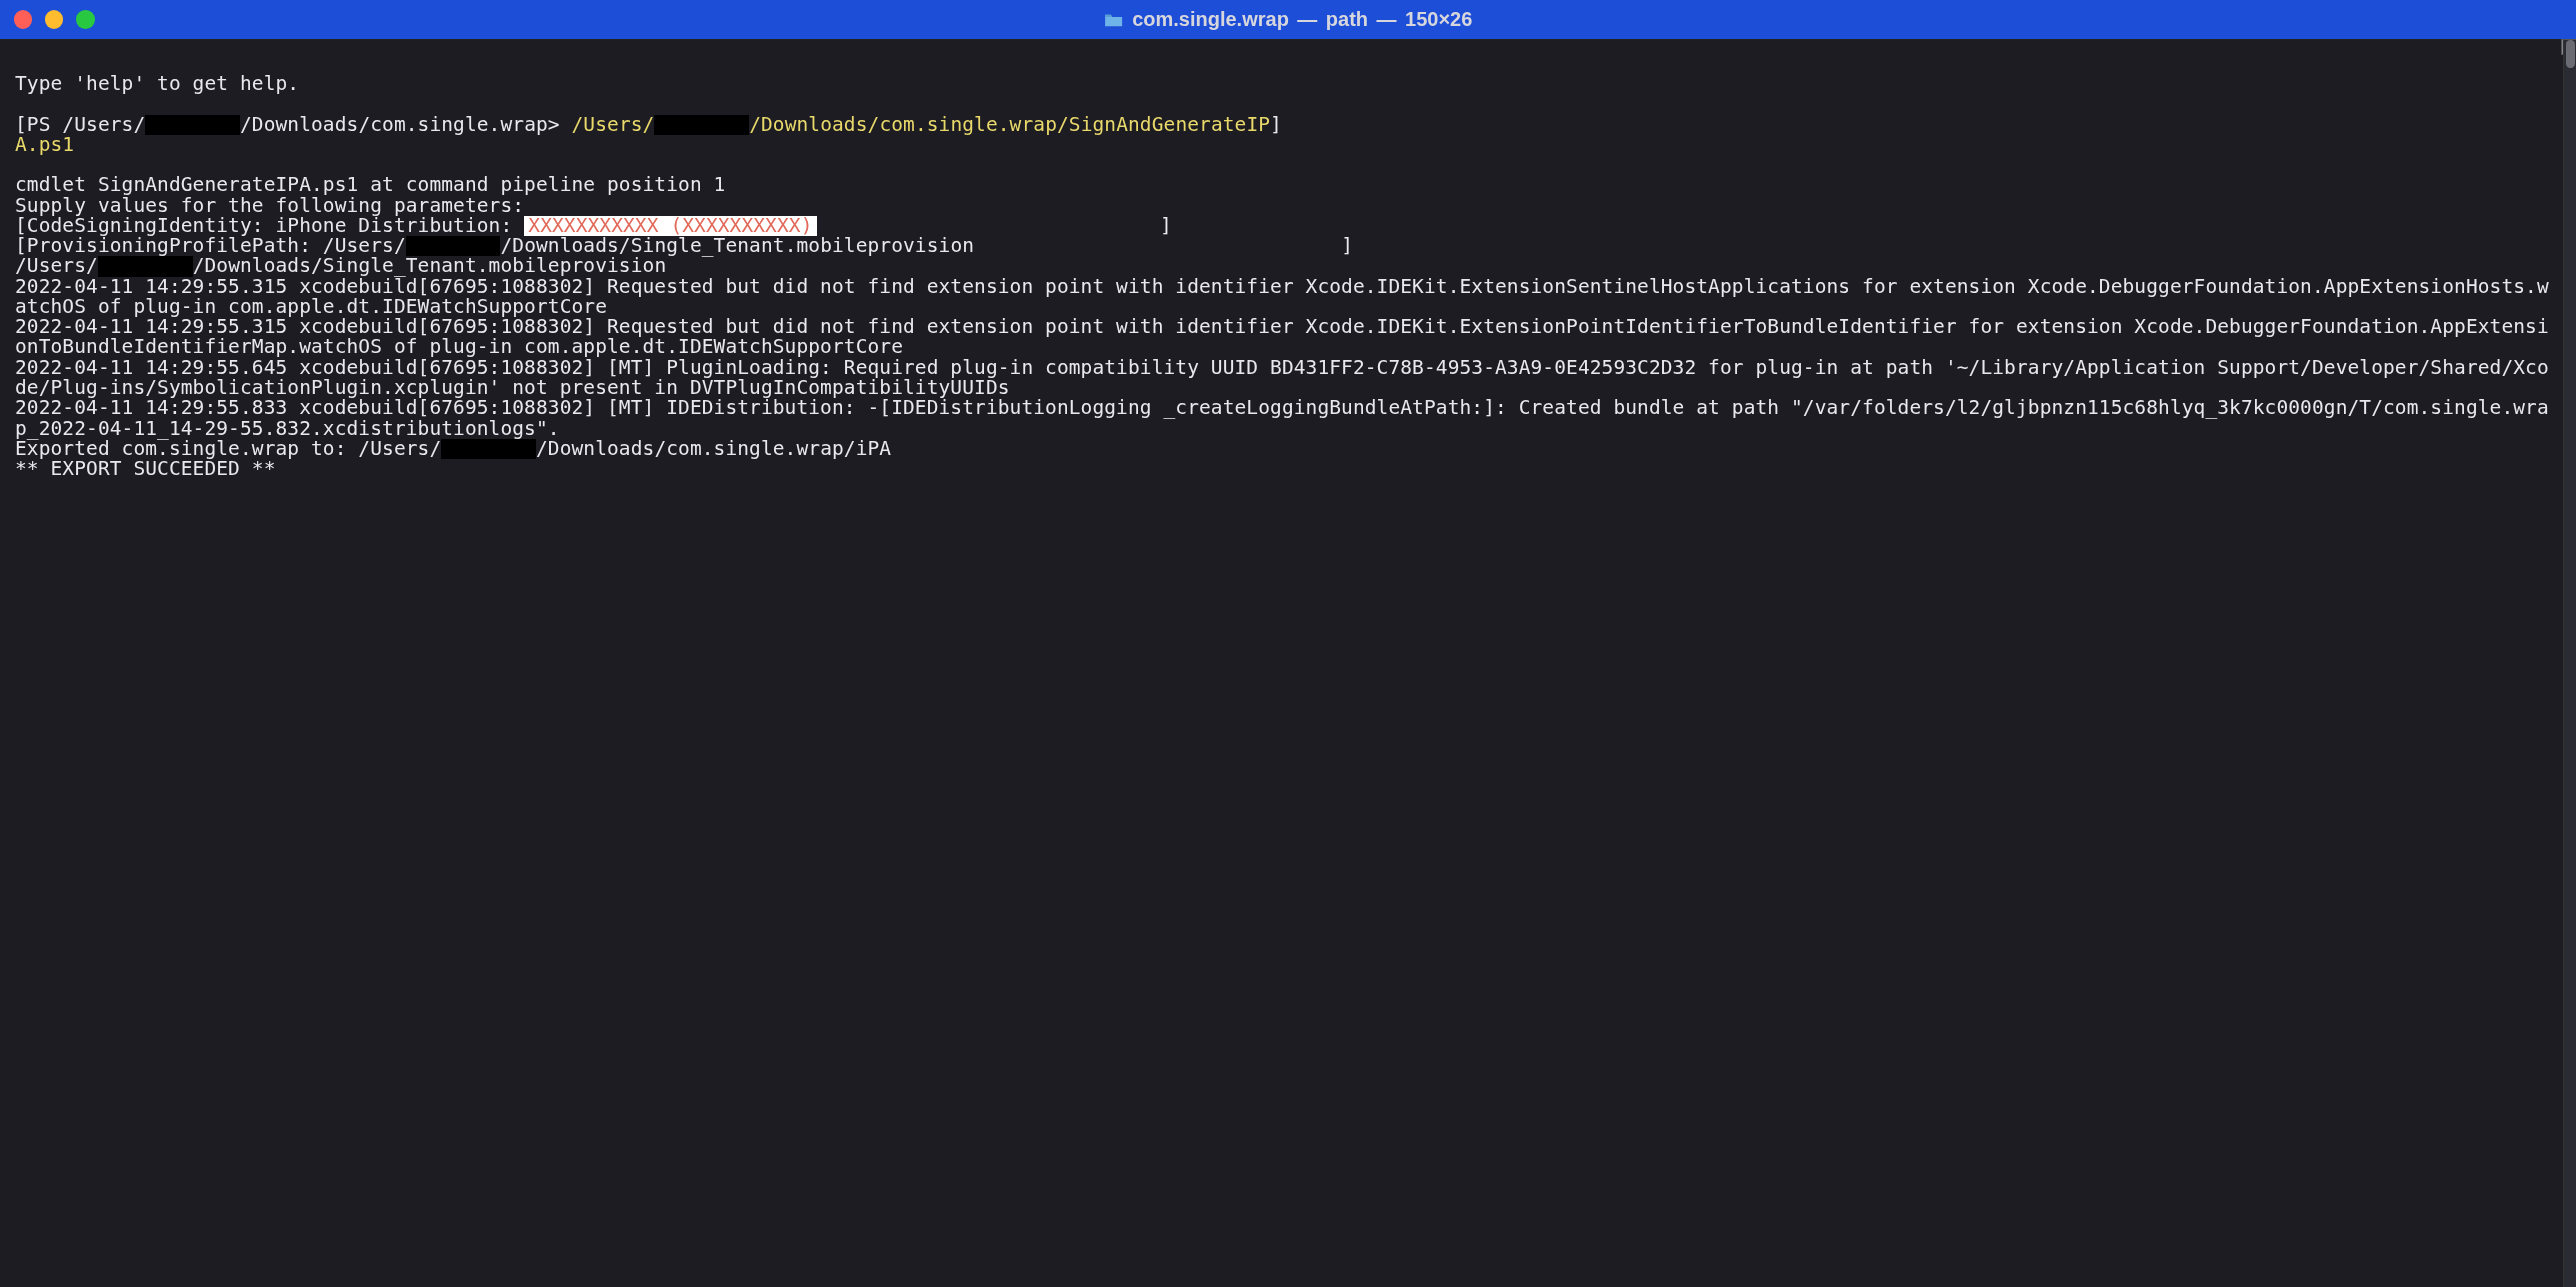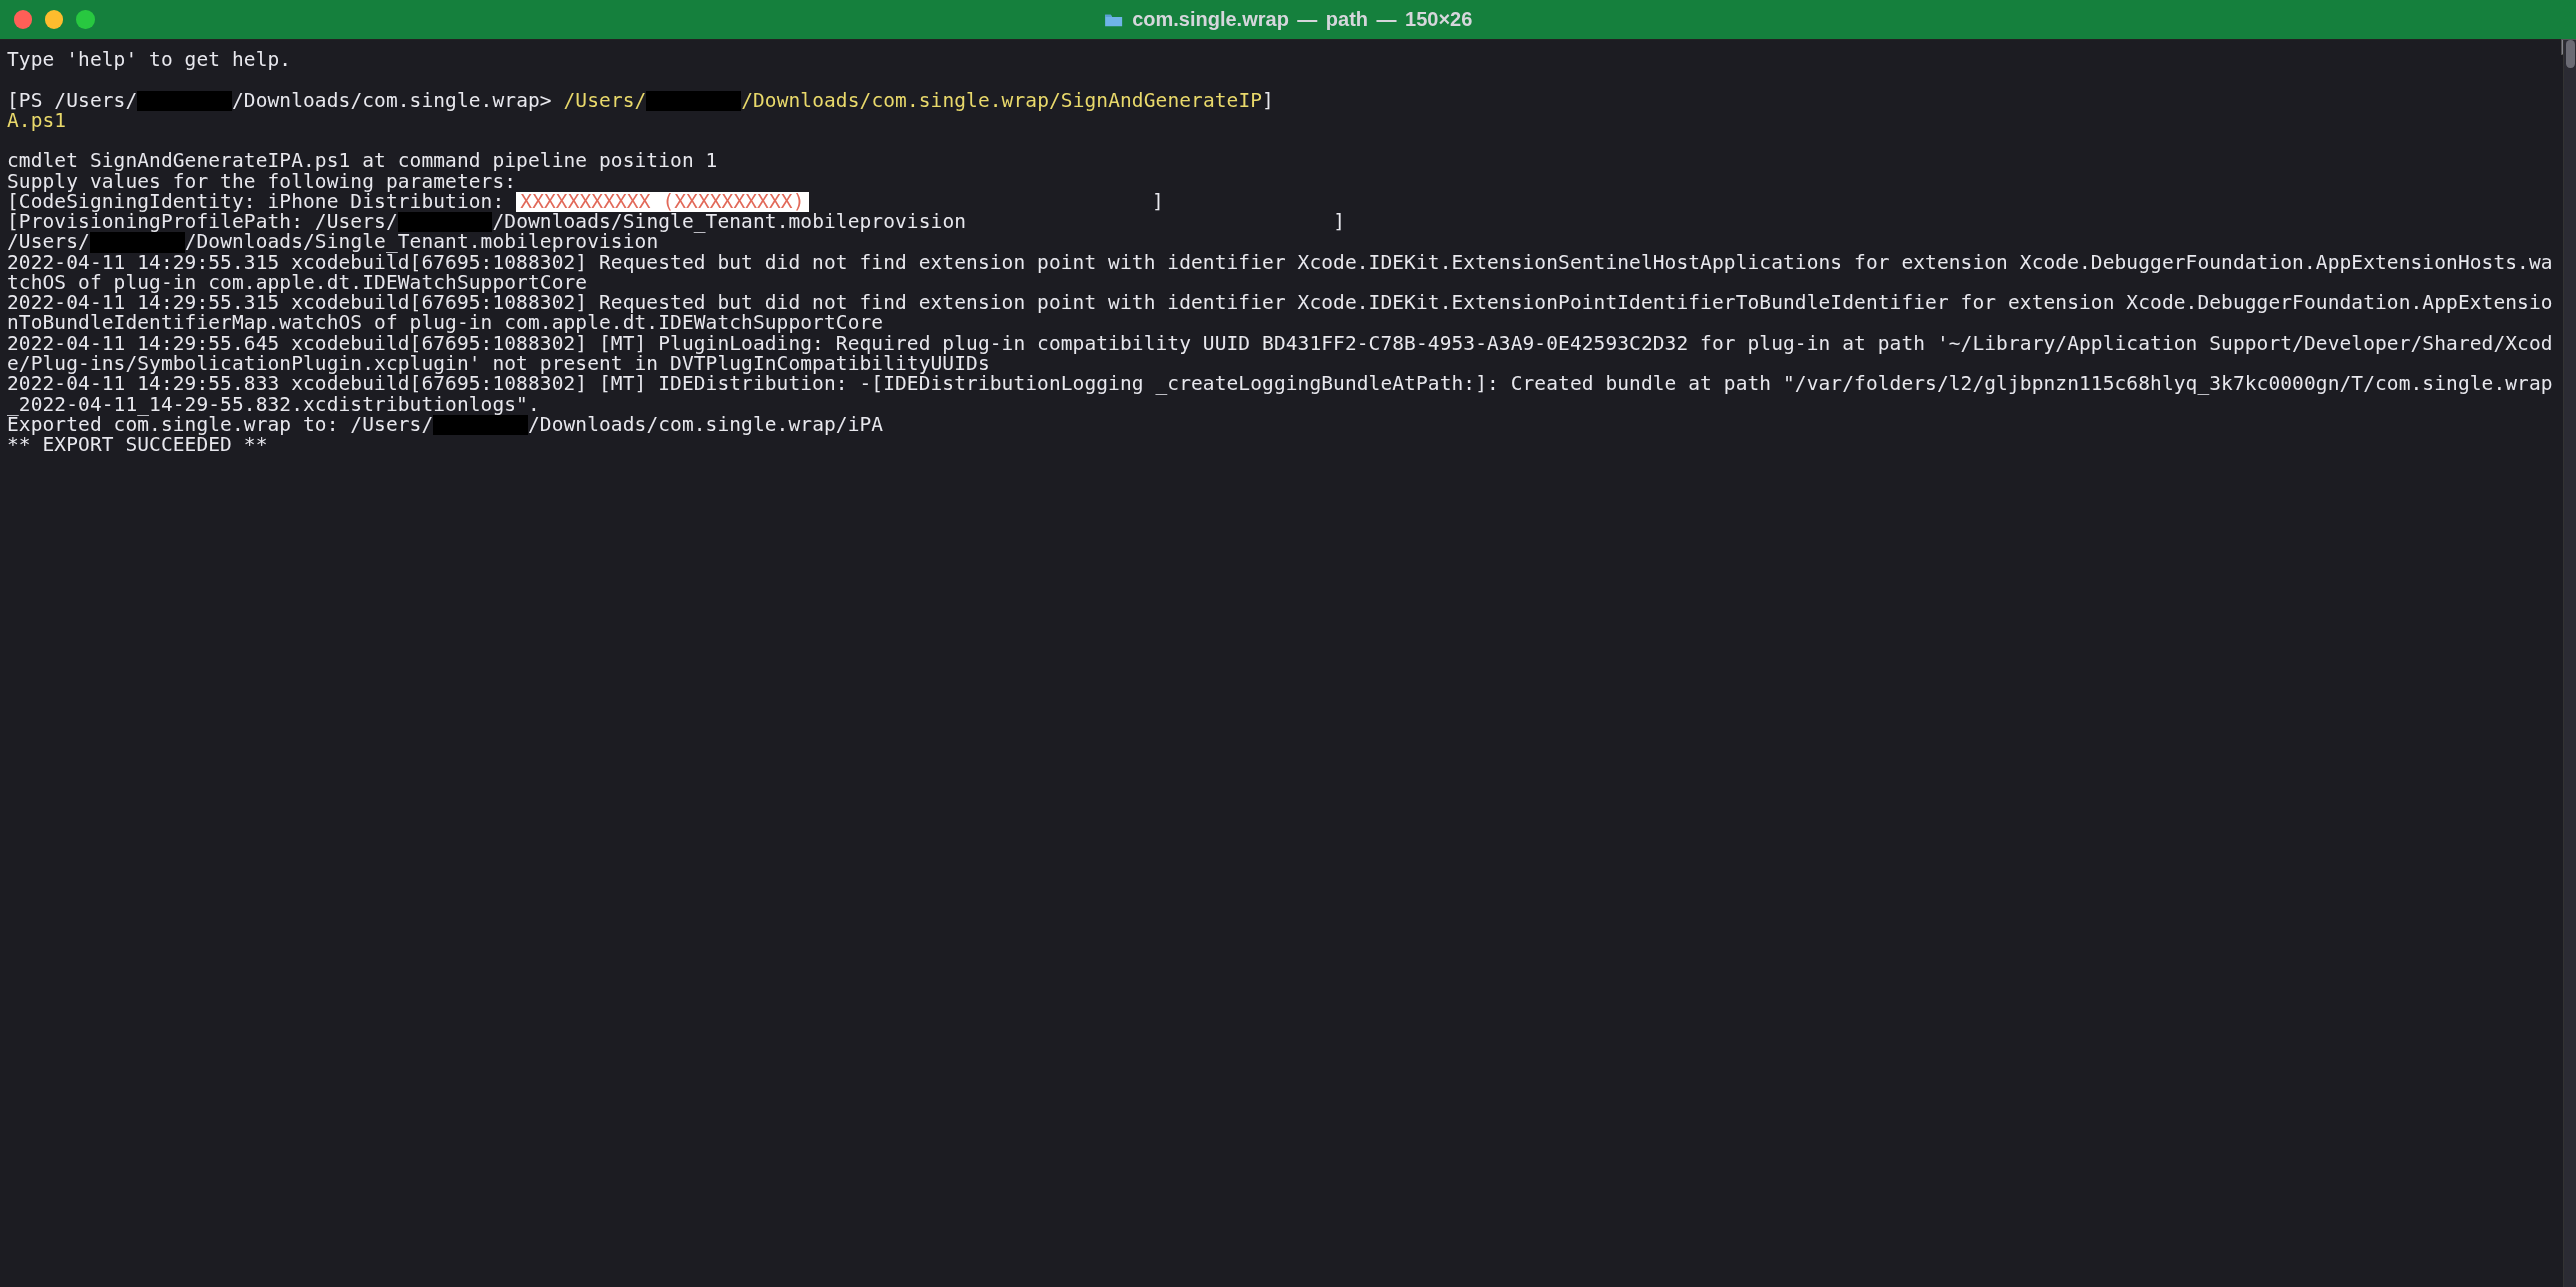--- a/index.html
+++ b/index.html
@@ -11,21 +11,21 @@
   }
   .window {
     width: 100%;
     height: 100%;
     display: flex;
     flex-direction: column;
     background: #1c1c22;
   }
   .titlebar {
     height: 40px;
-    background: #15803d;
+    background: #1d4ed8;
     display: flex;
     align-items: center;
     padding: 12px 14px;
     border-bottom: 0.7px solid #222;
     position: relative;
   }
   .traffic-lights {
     display: flex;
     gap: 12.7px;
     align-items: center;
@@ -52,27 +52,28 @@
   }
   .folder-icon svg { display: block; }
   .terminal-area {
     flex: 1;
     display: flex;
     background: #1c1c22;
     position: relative;
   }
   .terminal {
     flex: 1;
-    padding: 10px 7px 7px 7px;
+    padding: 10px 7px 7px 15px;
     color: #e8e8ee;
     font-size: 19.5px;
     line-height: 1.04;
     white-space: pre-wrap;
     word-break: break-all;
     letter-spacing: 0.1px;
+    margin-top: 24px;
   }
   .scrollbar {
     width: 12.7px;
     background: #2b2b33;
     position: relative;
     border-left: 0.7px solid #333;
   }
   .scrollbar-thumb {
     position: absolute;
     top: 0;

